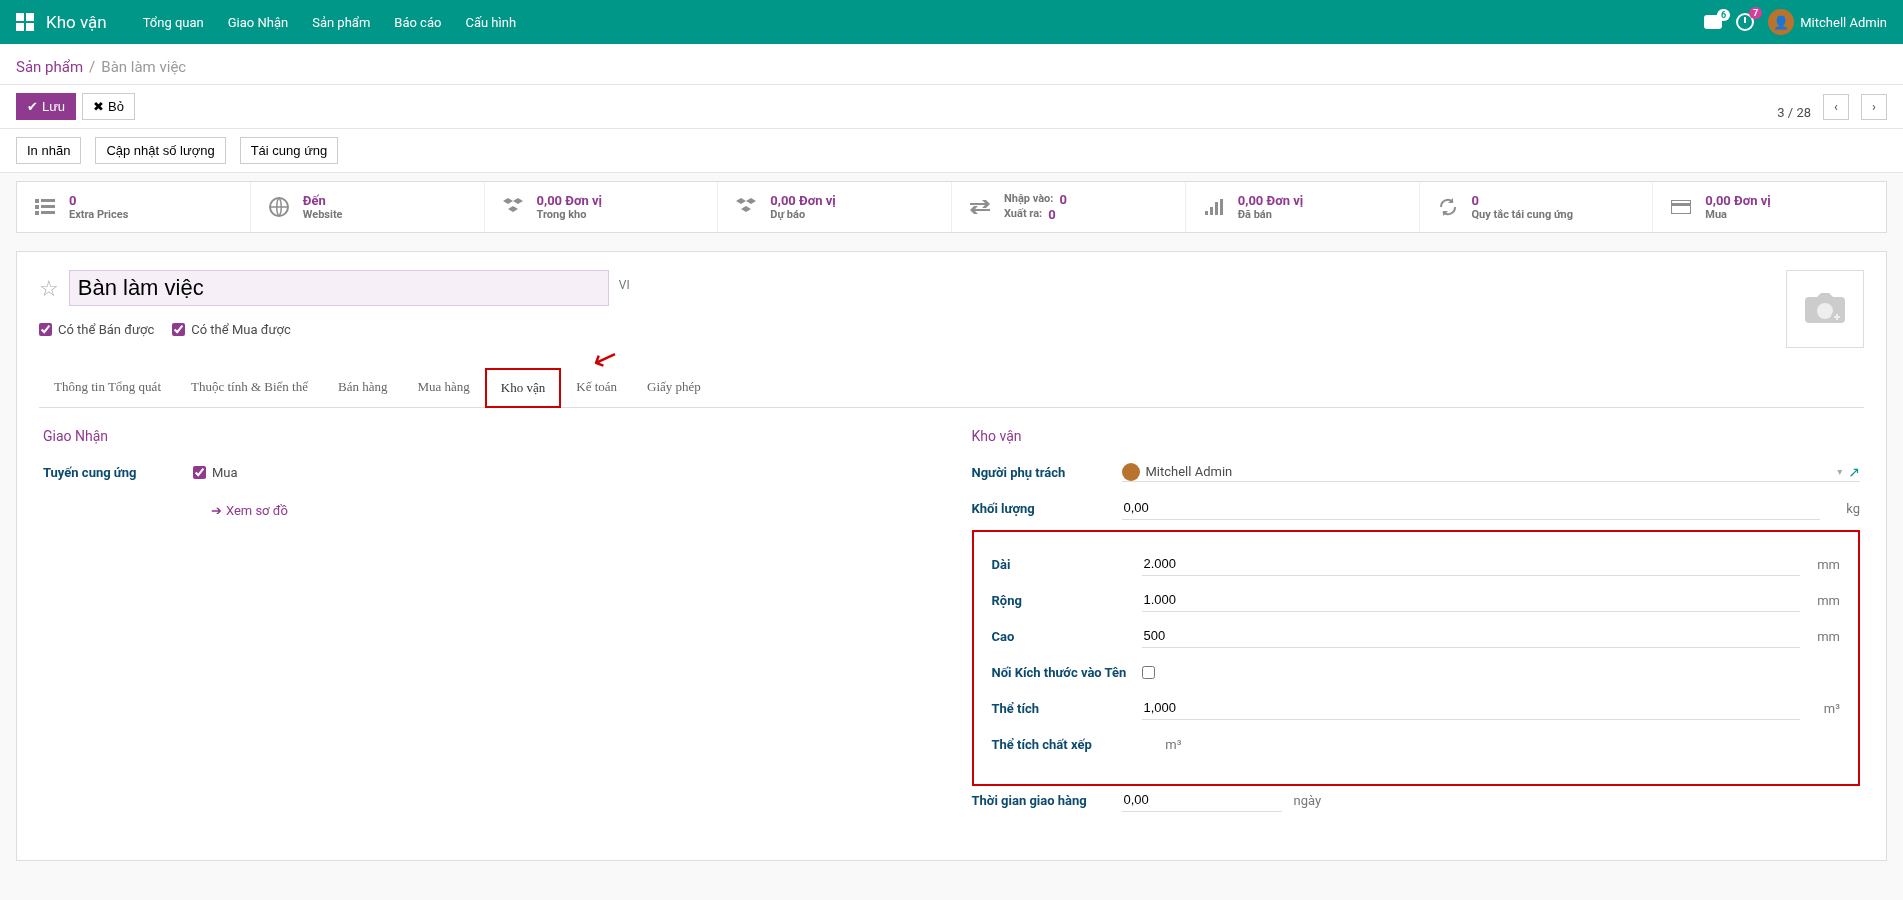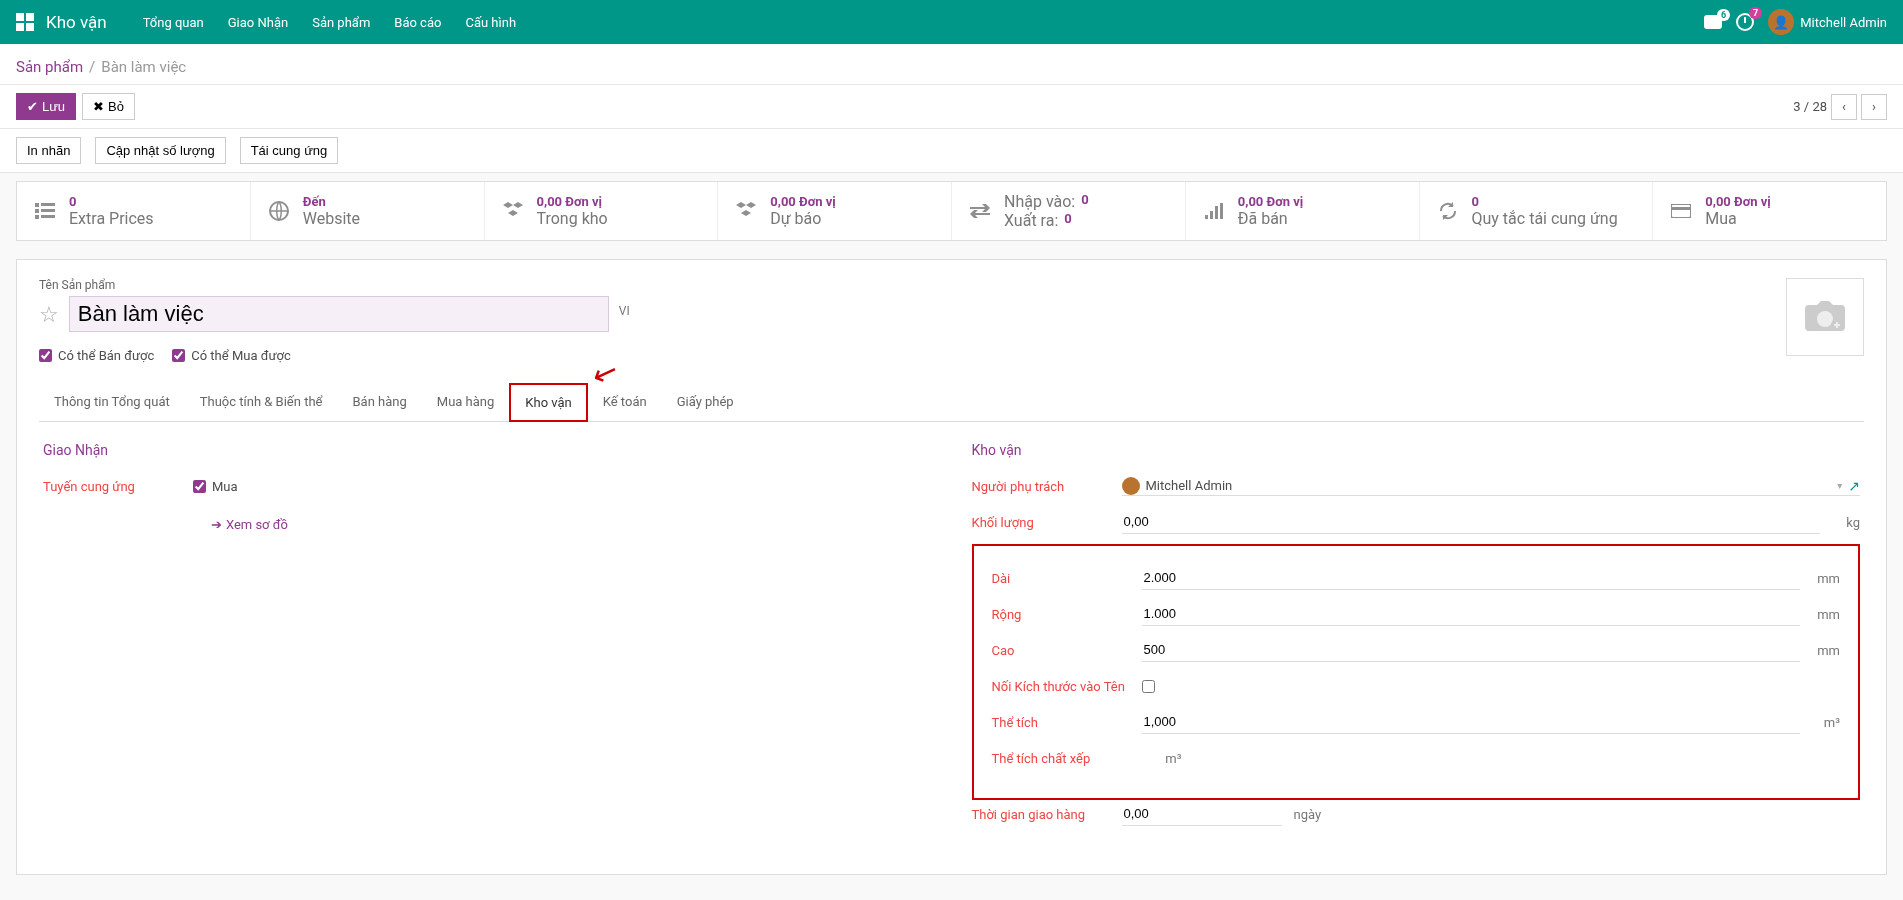--- a/index.html
+++ b/index.html
@@ -28,64 +28,64 @@
 .breadcrumb-row .crumb-link { color: #8f3a8f; font-size: 15px; }
 .breadcrumb-row .crumb-sep { color: #999; margin: 0 6px; font-size: 15px; }
 .breadcrumb-row .crumb-current { color: #999; font-size: 15px; }
 
 
 .action-row { background: #fff; border-bottom: 1px solid #e5e5e5; padding: 8px 16px; display: flex; align-items: center; }
 .btn { border: 1px solid #ccc; background: #fff; padding: 5px 10px; font-size: 13px; cursor: pointer; display: inline-flex; align-items: center; gap: 4px; }
 .btn-primary { background: #8f3a8f; color: #fff; border-color: #8f3a8f; }
 .btn + .btn { margin-left: 6px; }
 .action-row .spacer { flex: 1; }
-.pager { display: flex; align-items: center; gap: 4px; }
+.pager { display: flex; align-items: flex-end; gap: 12px; }
 .pager-arrow { border: 1px solid #ccc; width: 26px; height: 26px; display: flex; align-items: center; justify-content: center; cursor: pointer; background: #fff; }
 
 
 .subaction-row { background: #fff; border-bottom: 1px solid #e5e5e5; padding: 8px 16px; display: flex; }
 .subaction-row .btn { margin-right: 8px; }
 
 
 .content-wrap { padding: 8px 16px 40px; }
 .statbar { display: flex; border: 1px solid #ddd; background: #fff; margin-bottom: 18px; }
 .statbox { flex: 1; display: flex; align-items: center; padding: 10px 14px; border-right: 1px solid #eee; cursor: pointer; }
 .statbox:last-child { border-right: none; }
 .statbox .icon { width: 28px; color: #8f8f8f; display: flex; align-items: center; justify-content: center; margin-right: 10px; }
 .statbox .sv { color: #8f3a8f; font-weight: bold; font-size: 13px; }
-.statbox .sl { color: #777; font-size: 16px; }
+.statbox .sl { color: #777; font-size: 11px; font-weight: bold; }
 .statbox .two-line .line { display: flex; gap: 6px; }
 
 
 .form { background: #fff; border: 1px solid #ddd; padding: 18px 22px; }
 .form-hdr { display: flex; justify-content: space-between; }
 .title-block { flex: 1; }
 .field-label { color: #666; font-size: 12px; margin-bottom: 4px; }
 .title-row { display: flex; align-items: center; gap: 10px; }
 .star { font-size: 22px; color: #aaa; cursor: pointer; }
 .title-input { font-size: 22px; padding: 4px 8px; border: 1px solid #d9c8e0; background: #f6eff8; width: 540px; }
 .lang-tag { color: #777; align-self: flex-start; margin-top: 8px; font-size: 12px; }
 .img-placeholder { width: 78px; height: 78px; border: 1px solid #ddd; display: flex; align-items: center; justify-content: center; color: #bbb; }
 .checkboxes { margin-top: 16px; display: flex; gap: 18px; }
 .checkbox-item { display: flex; align-items: center; gap: 6px; font-size: 13px; }
 .checkbox-item input { accent-color: #8f3a8f; }
 
 
-.tabs { display: flex; border-bottom: 1px solid #ddd; margin-top: 20px; }
+.tabs { display: flex; border-bottom: 1px solid #ddd; margin-top: 20px; font-family: Liberation Serif, serif; }
 .tab { padding: 10px 14px; color: #666; cursor: pointer; font-size: 13px; border: 1px solid transparent; border-bottom: none; margin-bottom: -1px; }
 .tab.active { border: 2px solid #c00; color: #333; background: #fff; }
 .arrow-annotation { position: relative; }
 .red-arrow { position: absolute; top: -28px; left: 554px; color: #c00; font-size: 30px; transform: rotate(20deg); pointer-events: none; }
 
 
 .tab-content { display: flex; gap: 40px; padding: 20px 4px; }
 .col { flex: 1; }
 .section-title { color: #8f3a8f; font-size: 14px; margin-bottom: 14px; }
 .form-row { display: flex; align-items: center; margin-bottom: 8px; min-height: 28px; }
-.form-row .lbl { width: 150px; font-weight: normal; color: #ef4444; font-size: 13px; }
+.form-row .lbl { width: 150px; font-weight: bold; color: #0c4a6e; font-size: 13px; }
 .form-row .val { flex: 1; display: flex; align-items: center; }
 .form-row .val input[type="text"] { width: 100%; border: none; border-bottom: 1px solid #ddd; padding: 4px 2px; font-size: 13px; background: transparent; }
 .form-row .unit { color: #777; width: 40px; text-align: right; font-size: 13px; }
 .link-row { color: #8f3a8f; cursor: pointer; display: flex; align-items: center; gap: 4px; margin-top: 4px; margin-left: 18px; }
 .user-chip { display: flex; align-items: center; gap: 6px; }
 .user-chip .mini-avatar { width: 18px; height: 18px; border-radius: 50%; background: #b8742f; }
 .ext-link { color: #009688; font-size: 14px; cursor: pointer; margin-left: 6px; }
 .dropdown-caret { color: #aaa; font-size: 10px; margin-left: auto; }
 .red-box { border: 2px solid #c00; padding: 18px; }
 
@@ -245,21 +245,20 @@
     <div>
           <div class="sv">0,00 Đơn vị</div>
           <div class="sl">Mua</div>
         </div>
   </div>
 </div>
 
 <div class="form">
   <div class="form-hdr">
     <div class="title-block">
-      <div class="field-label">Tên Sản phẩm</div>
       <div class="title-row">
         <span class="star">☆</span>
         <input class="title-input" type="text" value="Bàn làm việc" style="">
         <span class="lang-tag">VI</span>
       </div>
       <div class="checkboxes">
         <label class="checkbox-item">
               <input type="checkbox" checked="" style=""> 
               <span>Có thể Bán được</span>
             </label>

